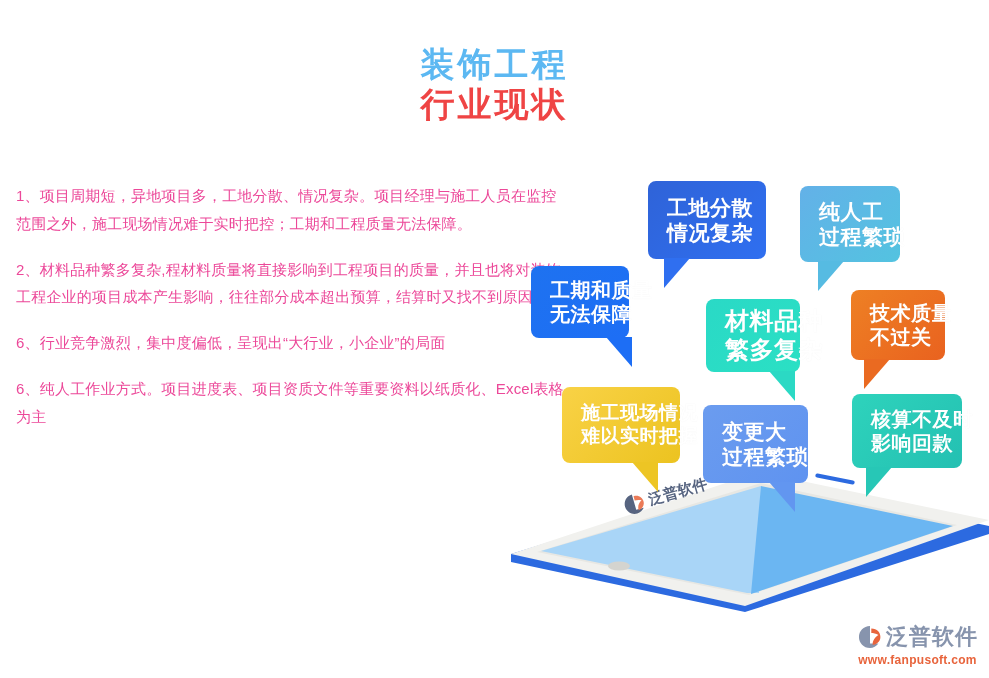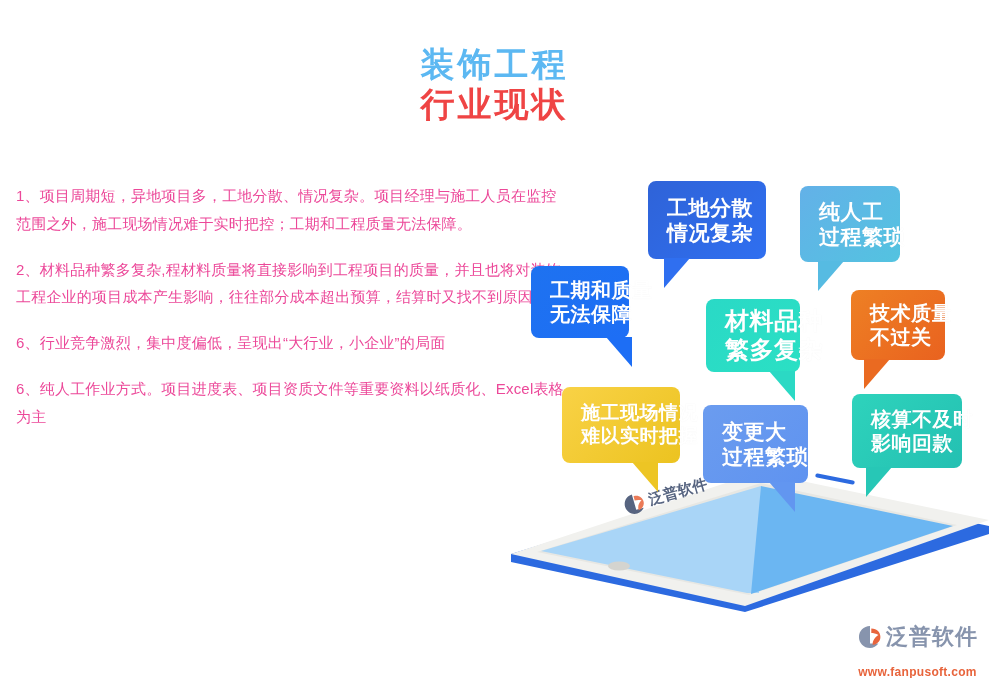--- a/index.html
+++ b/index.html
@@ -108,21 +108,21 @@
     font-size: 22px;
     font-weight: 700;
     color: #8794ad;
     letter-spacing: 1px;
   }
   .brand-url {
     font-size: 12px;
     font-weight: 700;
     color: #e8643c;
     letter-spacing: 0.3px;
-    margin-top: 13px;
+    margin-top: 1px;
   }
 </style>
 </head>
 <body>
 
 <div id="page">
 
   <div class="title-block">
     <span class="title-line" style="color: rgb(92, 184, 242);">装饰工程</span>
     <span class="title-line" style="color: #ef4444;">行业现状</span>

